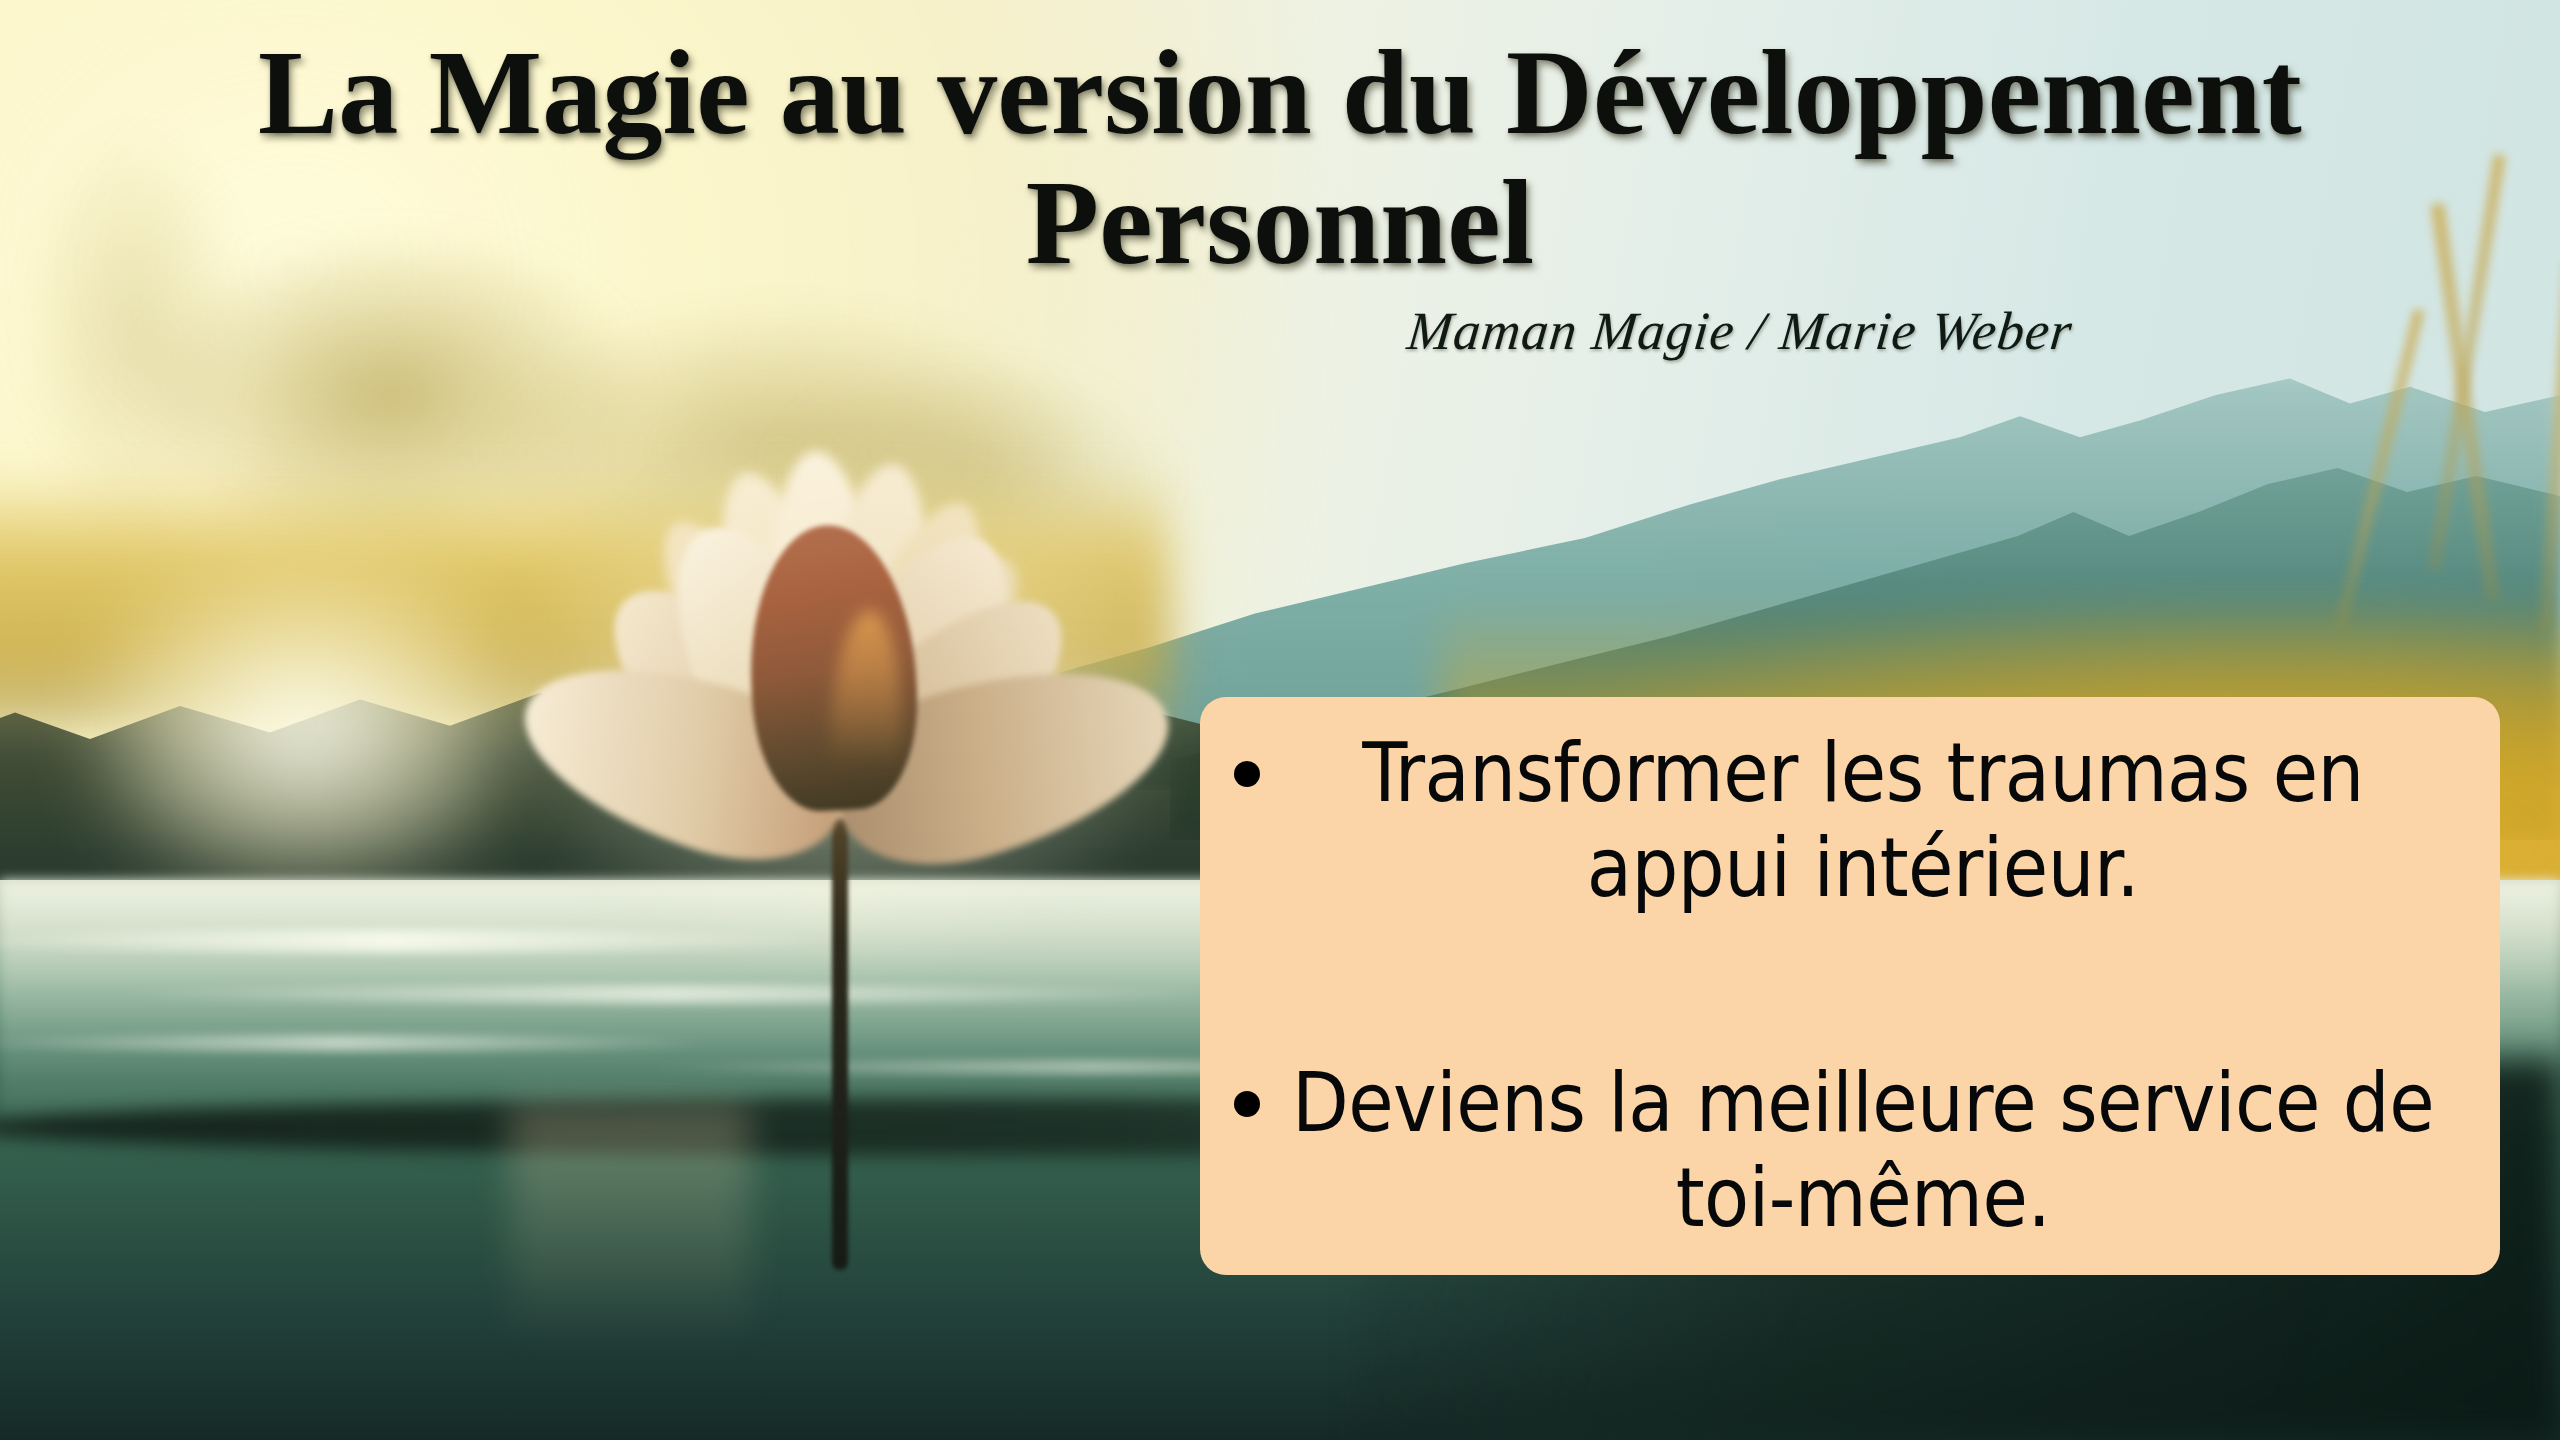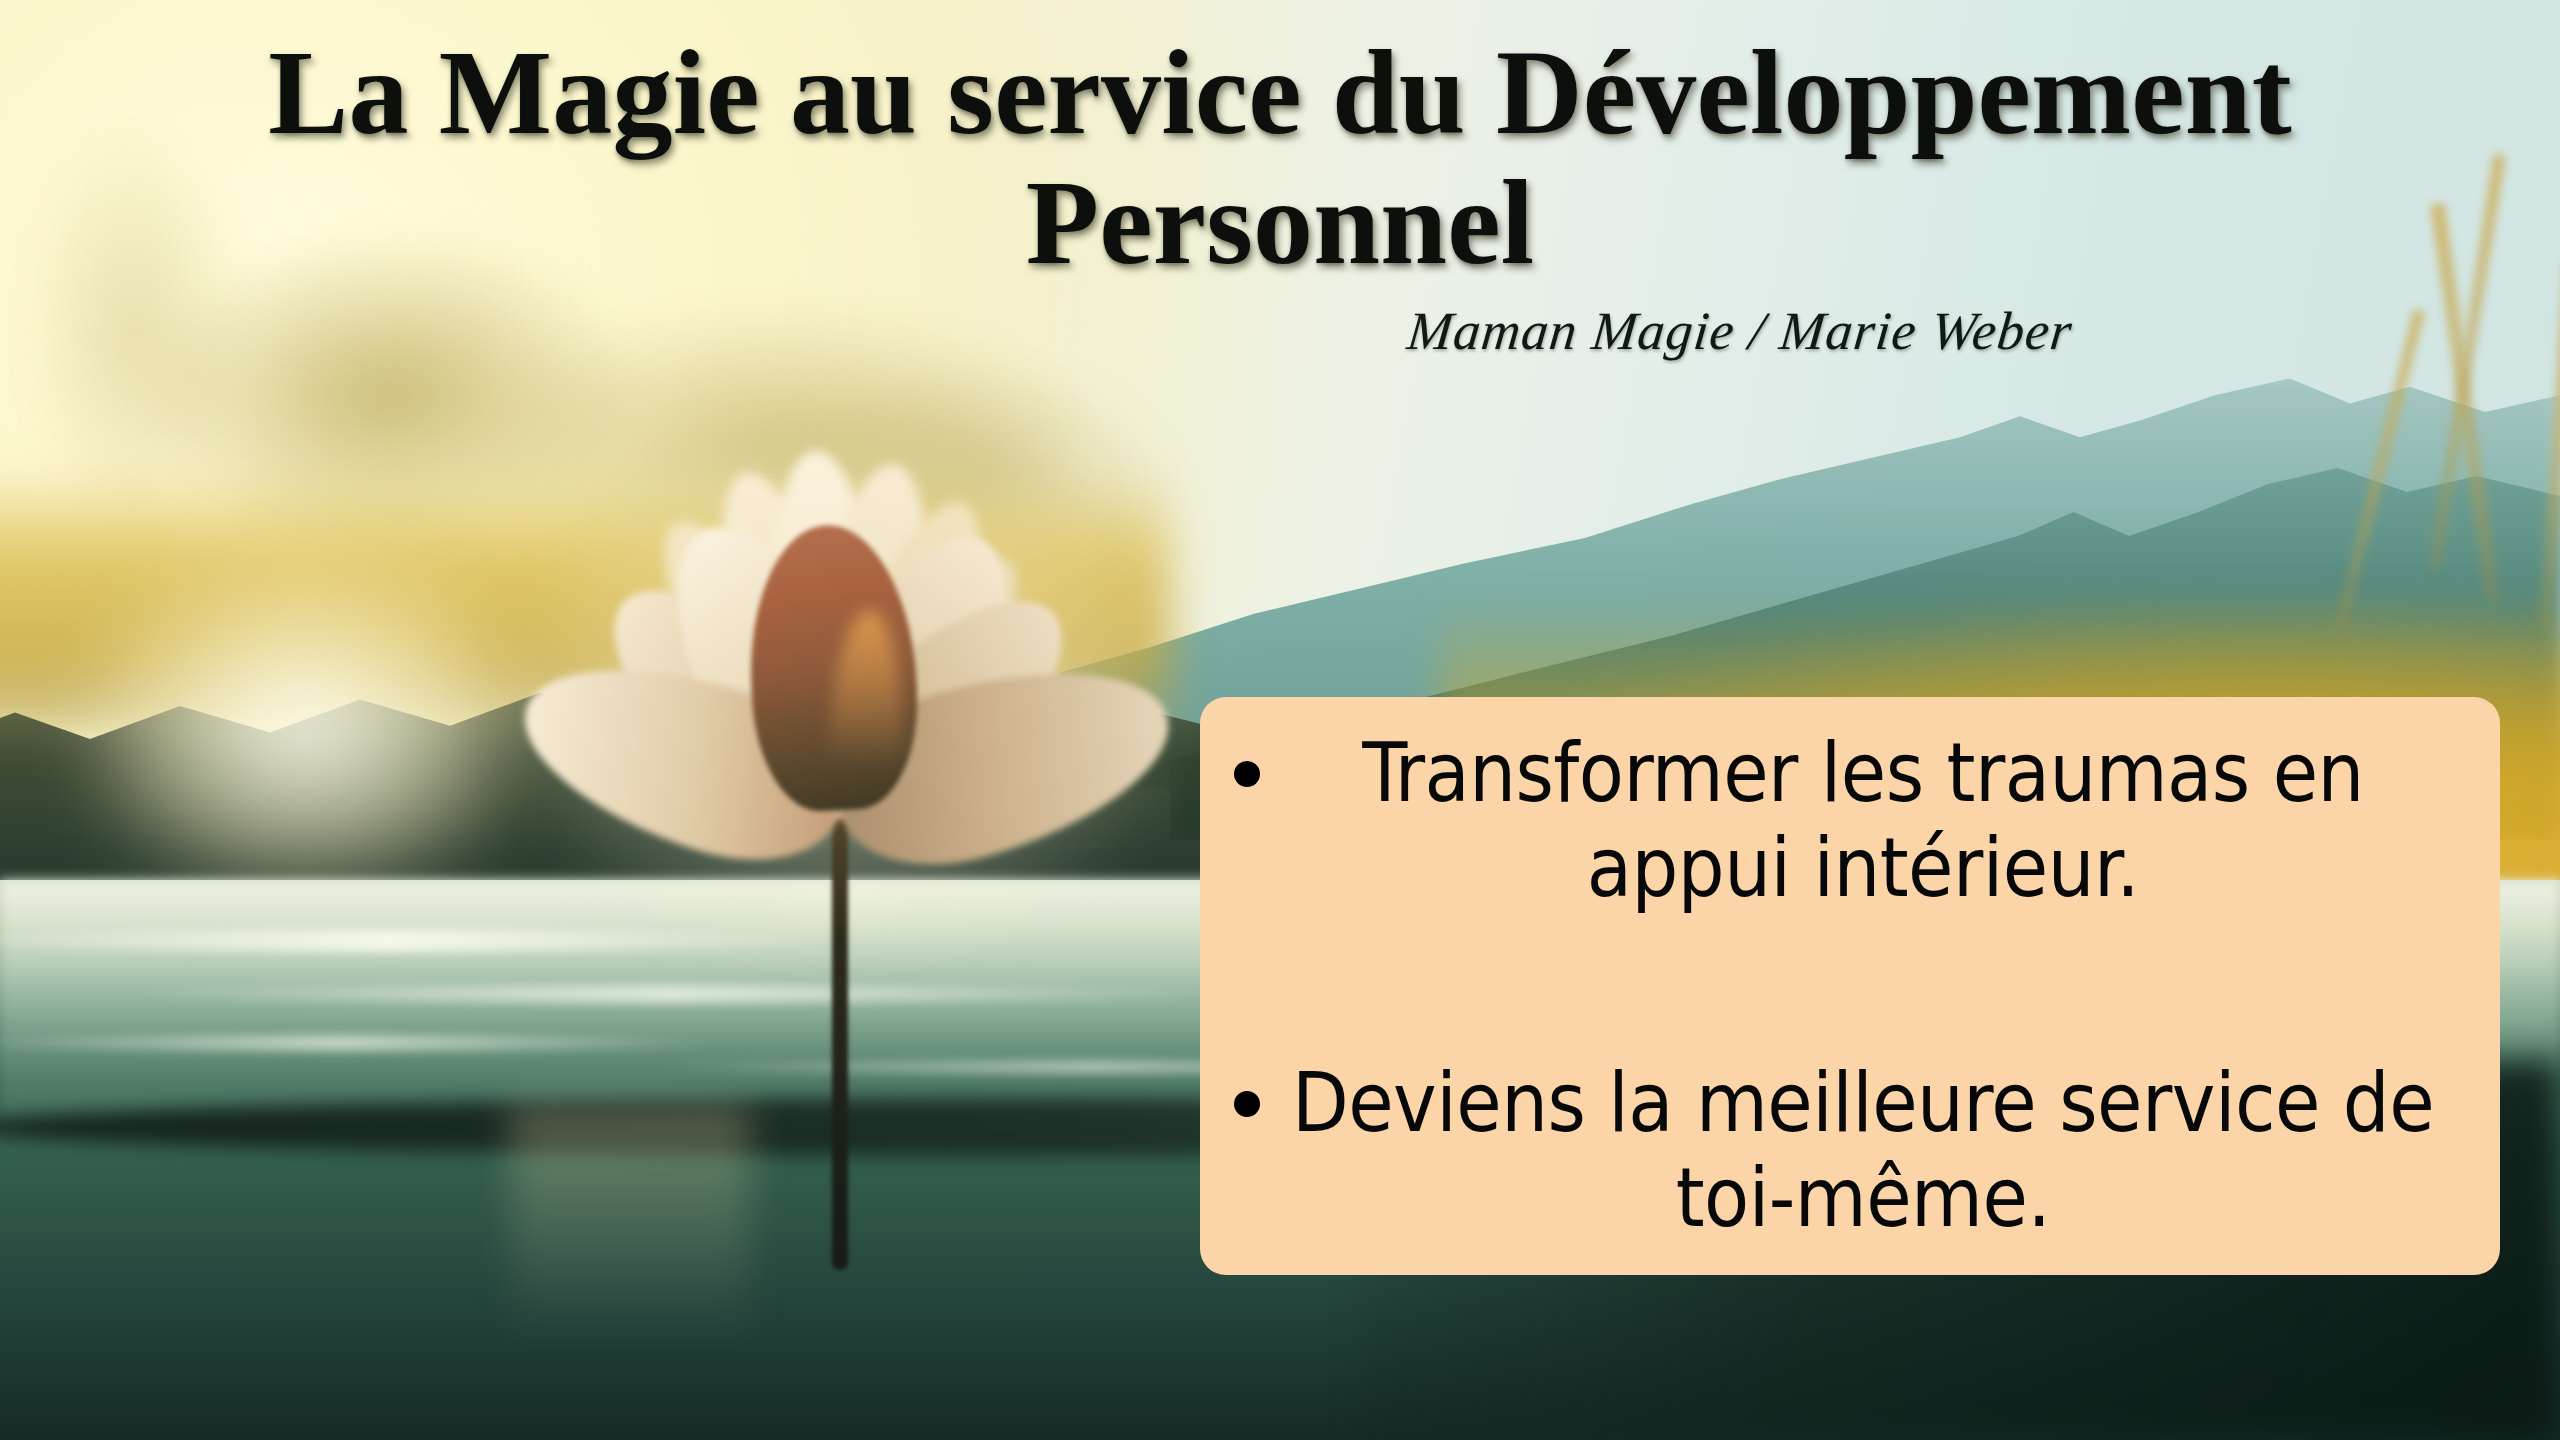--- a/index.html
+++ b/index.html
@@ -323,21 +323,21 @@
       <div class="petal" style="width:145px;height:290px;margin-left:-72px;transform:rotate(47deg);background:linear-gradient(195deg,#efe1c4,#d4bb95 70%,#b99a75);"></div>
 
       <div class="petal" style="width:165px;height:330px;margin-left:-82px;transform:rotate(-72deg);background:linear-gradient(170deg,#f8eed8,#e0cba7 55%,#c29a74);"></div>
       <div class="petal" style="width:170px;height:340px;margin-left:-85px;transform:rotate(74deg);background:linear-gradient(190deg,#e8d9bc,#cbb08a 55%,#a98c6c);"></div>
 
       <div class="petal" style="width:165px;height:285px;margin-left:-82px;transform:rotate(-3deg);background:linear-gradient(175deg,#b4704f 0%,#a8623f 25%,#8f5a3a 50%,#5f4a2e 78%,#3f3823 100%);border-radius:52% 52% 40% 40% / 58% 58% 42% 42%;filter:blur(2.5px);"></div>
       <div class="petal" style="width:70px;height:200px;margin-left:-12px;transform:rotate(2deg);background:linear-gradient(180deg,rgba(225,160,80,.85),rgba(150,100,50,0) 78%);filter:blur(8px);"></div>
     </div>
   </div>
 
-  <h1 class="title">La Magie au service du Développement Personnel</h1>
+  <h1 class="title">La Magie au version du Développement Personnel</h1>
 
   <div class="byline">Maman Magie  /  Marie Weber</div>
 
   <div class="card">
 
     <div class="bullet-row">
       <span class="bullet-dot"></span>
       <span class="bullet-text">Transformer les traumas en appui intérieur.</span>
     </div>
 

